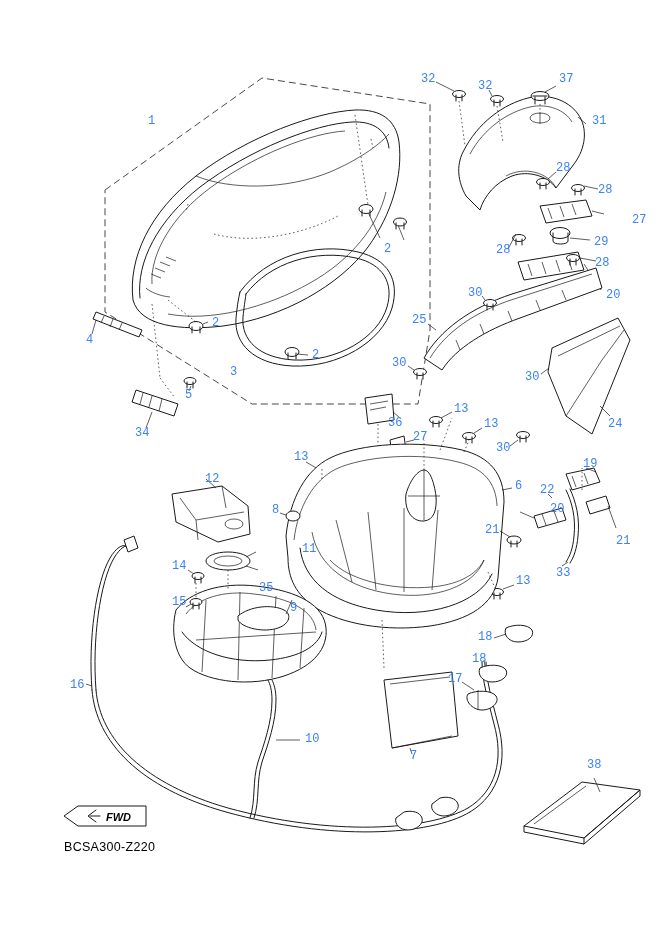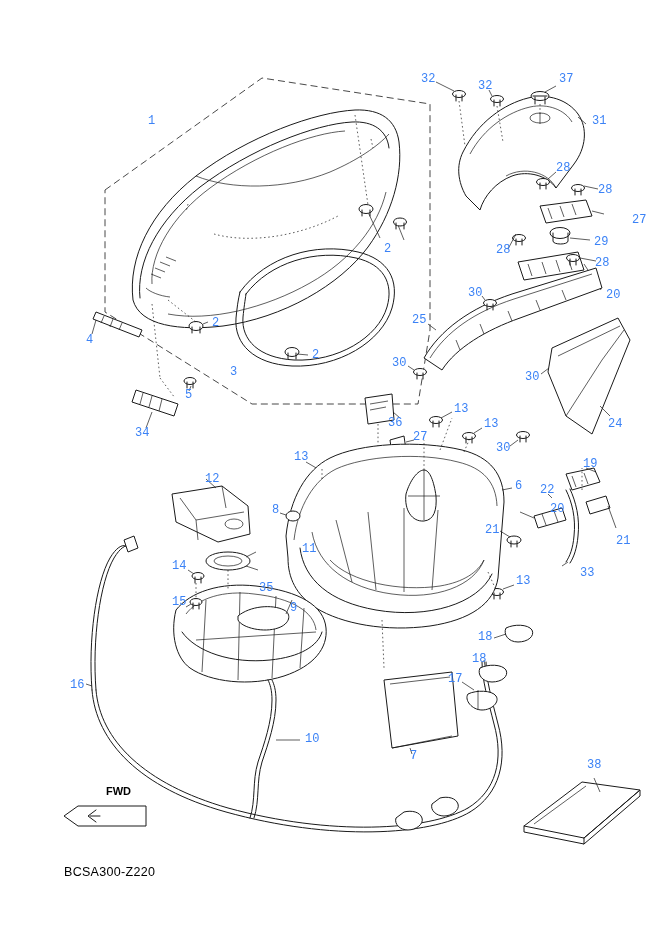--- a/index.html
+++ b/index.html
@@ -388,21 +388,21 @@
 <div class="lbl" style="left:496px;top:244px;">28</div>
 <div class="lbl" style="left:595px;top:257px;">28</div>
 <div class="lbl" style="left:594px;top:236px;">29</div>
 <div class="lbl" style="left:468px;top:287px;">30</div>
 <div class="lbl" style="left:392px;top:357px;">30</div>
 <div class="lbl" style="left:525px;top:371px;">30</div>
 <div class="lbl" style="left:496px;top:442px;">30</div>
 <div class="lbl" style="left:592px;top:115px;">31</div>
 <div class="lbl" style="left:421px;top:73px;">32</div>
 <div class="lbl" style="left:478px;top:80px;">32</div>
-<div class="lbl" style="left:556px;top:567px;margin-left:24px;">33</div>
+<div class="lbl" style="left:556px;top:567px;">33</div>
 <div class="lbl" style="left:135px;top:427px;">34</div>
 <div class="lbl" style="left:259px;top:582px;">35</div>
 <div class="lbl" style="left:388px;top:417px;">36</div>
 <div class="lbl" style="left:559px;top:73px;">37</div>
 <div class="lbl" style="left:587px;top:759px;">38</div>
 
-<div class="fwd" style="left:106px;top:785px;">FWD</div>
-<div class="code" style="left:64px;top:865px;">BCSA300-Z220</div>
+<div class="fwd" style="left:106px;top:811px;font-style:italic;">FWD</div>
+<div class="code" style="left:64px;top:840px;">BCSA300-Z220</div>
 
 </body></html>

